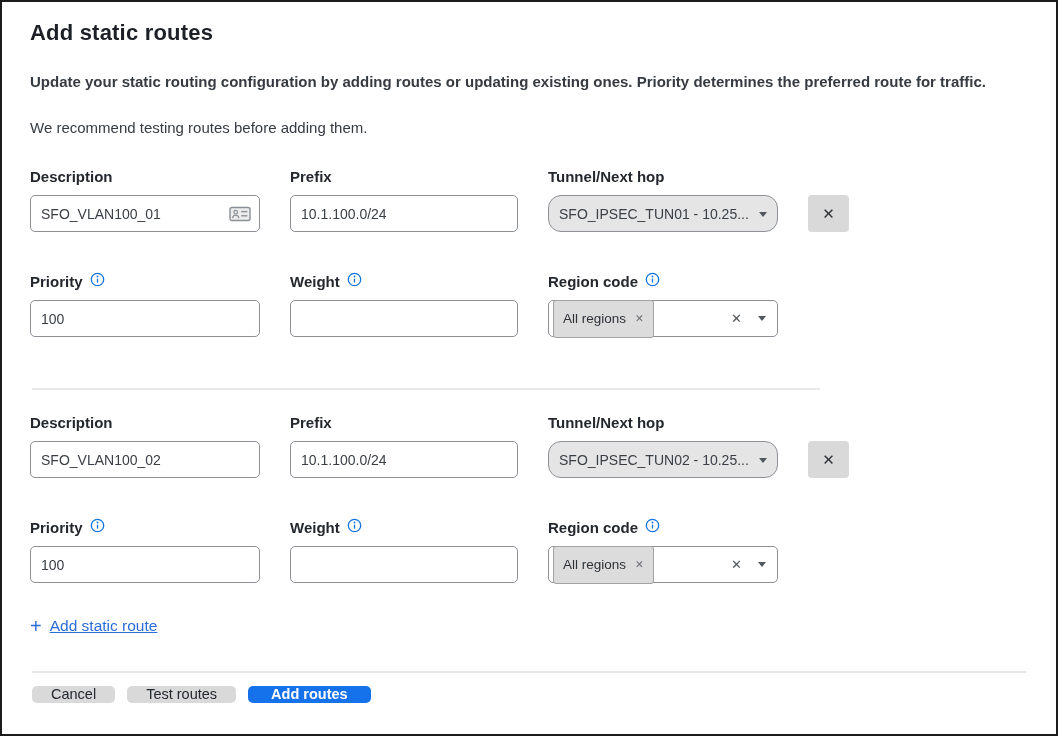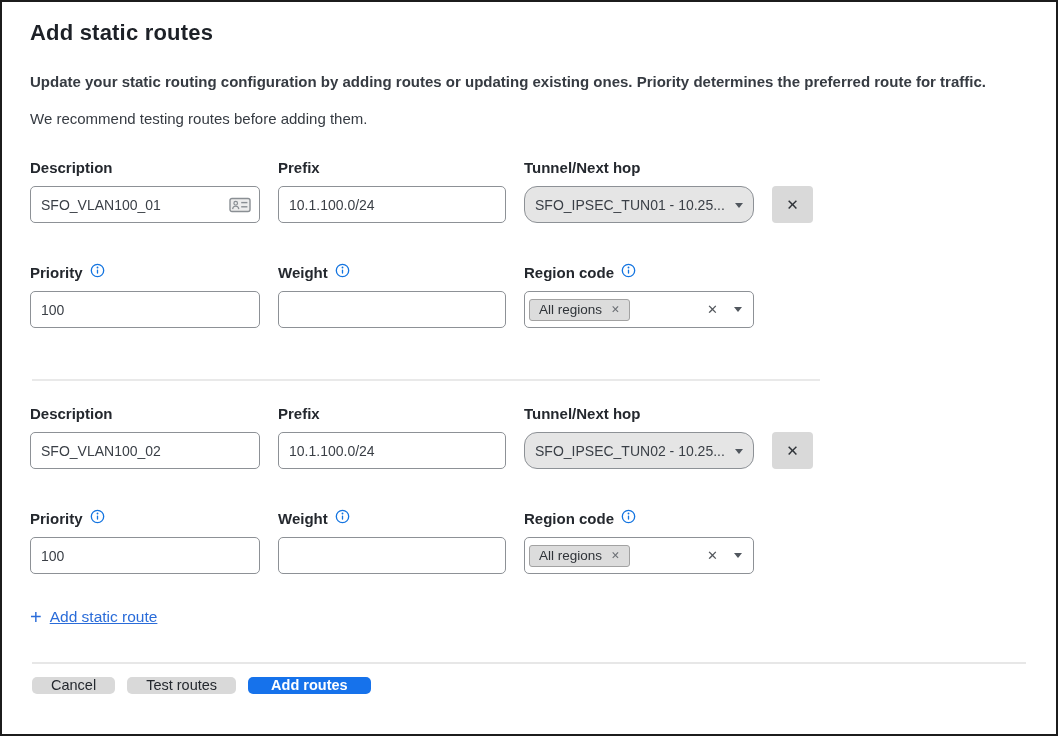--- a/index.html
+++ b/index.html
@@ -12,29 +12,29 @@
     background: #fff;
     overflow: hidden;
   }
   .content { padding: 16px 28px 0; }
 
   .page-title {
     font-size: 22px; font-weight: 700; color: #1d2127;
     margin: 2px 0 0; letter-spacing: .2px;
   }
   .intro { margin-top: 27px; font-size: 15px; color: #363b42; font-weight: bold; }
-  .note  { margin-top: 20px; font-size: 15px; color: #363b42; }
+  .note  { margin-top: 29px; font-size: 15px; color: #363b42; }
 
   .route-block { margin-top: 30px; }
   .route-block.second { margin-top: 22px; }
 
   .route-grid {
     display: grid;
     grid-template-columns: 230px 228px 230px 41px;
-    column-gap: 18px;
+    column-gap: 30px;
     align-items: start;
   }
   .route-grid + .route-grid { margin-top: 39px; }
 
   .field-label {
     display: flex; align-items: center; gap: 7px;
     font-size: 15px; font-weight: 700; color: #24282e;
     height: 20px; margin-bottom: 9px; white-space: nowrap;
   }
   .input-wrap { position: relative; border-radius: 7px; }
@@ -67,21 +67,21 @@
   .select .tri { position: absolute; right: 10px; top: 50%; margin-top: -2px; }
 
   .multiselect {
     height: 37px; border: 1px solid #8d9196; border-radius: 5px;
     display: flex; align-items: center;
     padding: 0 11px 0 4px; background: #fff; cursor: pointer;
   }
   .chip {
     display: inline-flex; align-items: center; gap: 9px;
     background: #dcdcdc; border: 1px solid #a2a2a2; border-radius: 3px;
-    height: 22px; padding: 0 9px;
+    height: 38px; padding: 0 9px;
     font-size: 13.5px; color: #2f3338; white-space: nowrap;
   }
   .chip-x { font-size: 10.5px; color: #6a6e73; cursor: pointer; line-height: 1; }
   .ms-controls { margin-left: auto; display: flex; align-items: center; gap: 16px; }
   .ms-clear { font-size: 13px; color: #53575c; cursor: pointer; line-height: 1; }
 
   .delete-btn {
     align-self: end;
     width: 41px; height: 37px;
     background: #d9d9d9; border: none; border-radius: 4px;

